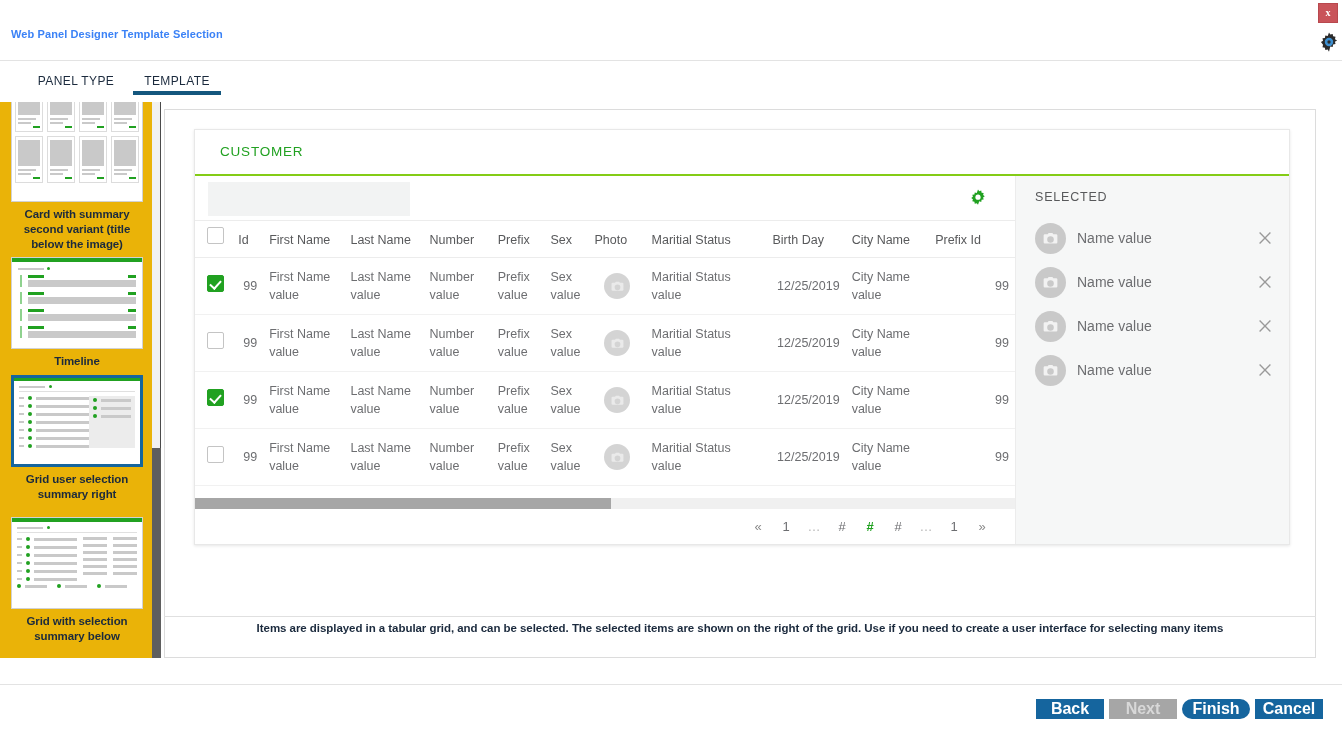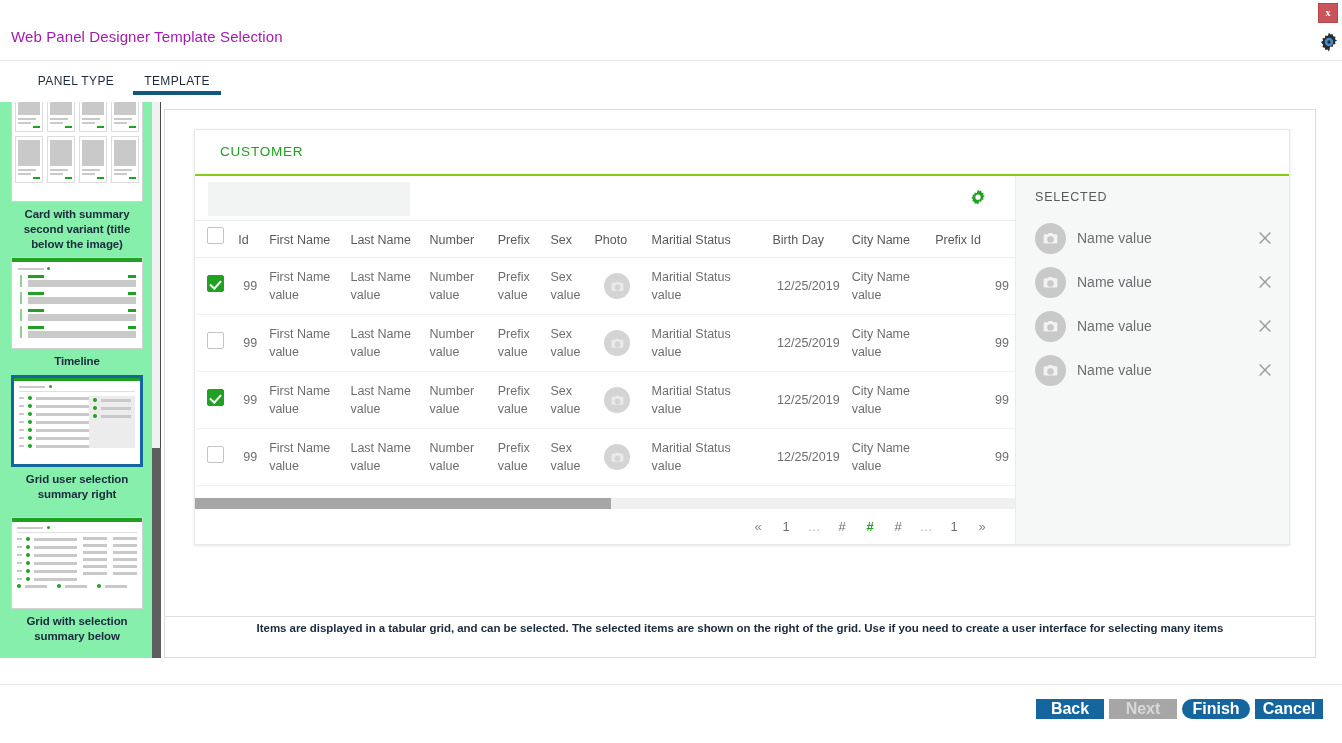--- a/index.html
+++ b/index.html
@@ -11,21 +11,21 @@
   }
   body { position: relative; }
 
   
   .titlebar {
     position: absolute; left: 0; top: 0; width: 1342px; height: 61px;
     background: #ffffff; border-bottom: 1px solid #e3e3e3;
   }
   .title-text {
     position: absolute; left: 11px; top: 28px;
-    font-size: 15px; font-weight: normal; color: #a21caf;
+    font-size: 11px; font-weight: bold; color: #3b82f6;
     letter-spacing: .1px;
   }
   .close-btn {
     position: absolute; left: 1318px; top: 3px; width: 20px; height: 20px;
     background: #c9545a; color: #ffffff; border: 1px solid #b8484e;
     font-size: 10px; font-weight: bold; line-height: 18px; text-align: center;
     cursor: pointer; font-family: "Liberation Serif", serif;
   }
   .gear-top {
     position: absolute; left: 1318px; top: 31px; width: 22px; height: 22px;
@@ -45,21 +45,21 @@
   .tab.t1 { left: 30px; width: 92px; }
   .tab.t2 { left: 133px; width: 88px; }
   .tab-underline {
     position: absolute; left: 133px; top: 91px; width: 88px; height: 4px;
     background: #14577e;
   }
 
   
   .sidebar {
     position: absolute; left: 0; top: 102px; width: 152px; height: 556px;
-    overflow: hidden; background: #86efac;
+    overflow: hidden; background: #eab308;
   }
   .sb-item { position: absolute; left: 11px; width: 132px; }
   .thumb {
     width: 132px; border: 1px solid #d2d2d2; background: #fff;
     position: relative; overflow: hidden;
   }
   .thumb.sel { border: 3px solid #15659e; }
   .thumb-label {
     margin-top: 5px; font-size: 11.5px; font-weight: bold; color: #1b2a3d;
     text-align: center; line-height: 15px; letter-spacing: -.1px;

